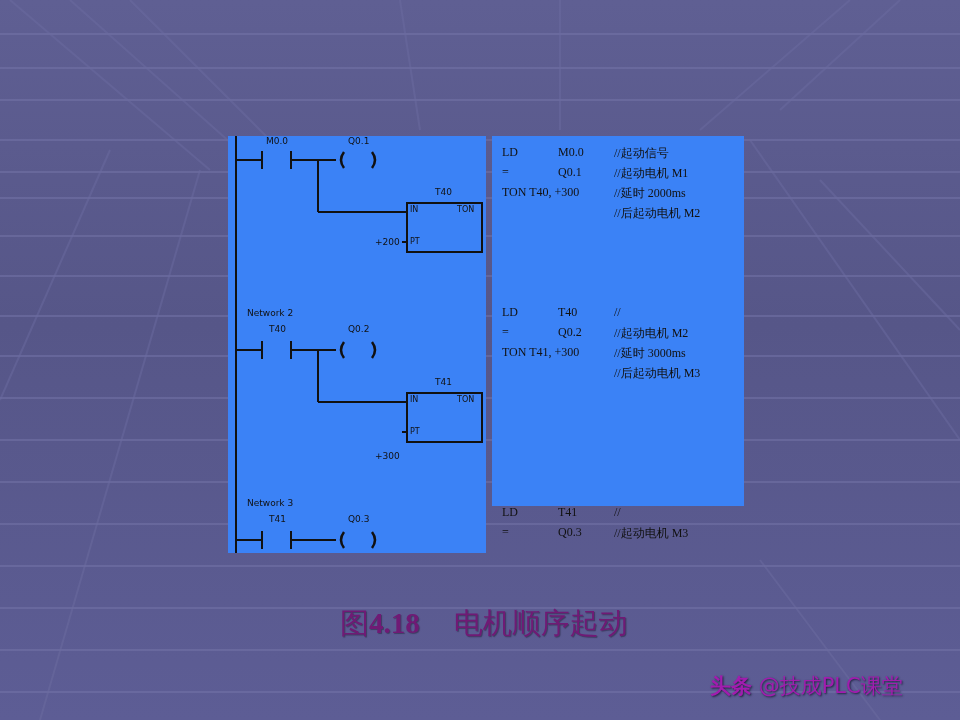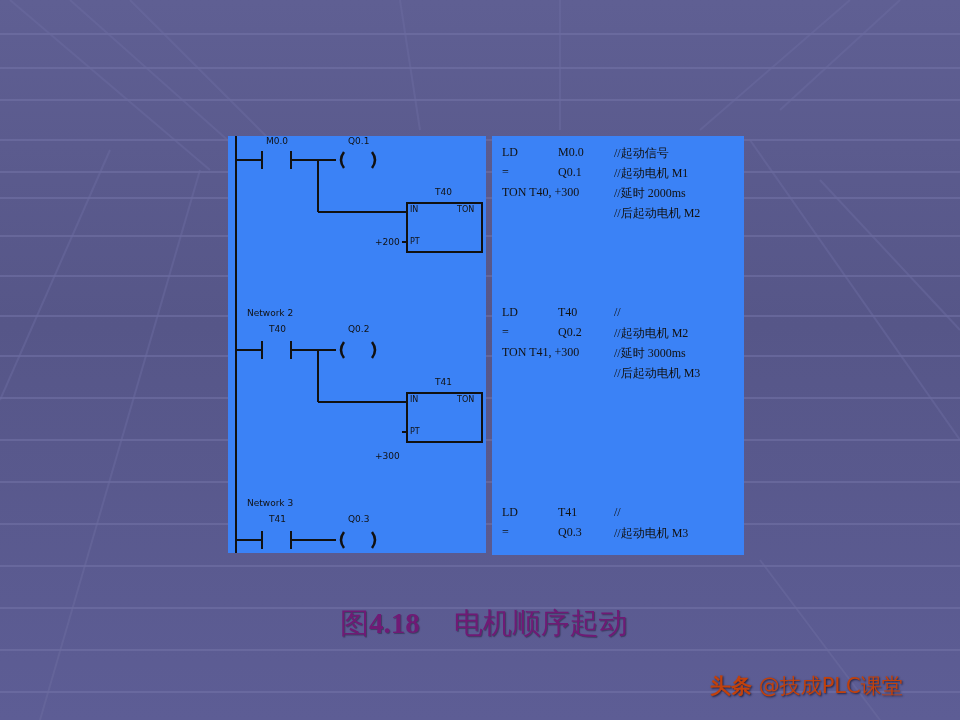--- a/index.html
+++ b/index.html
@@ -4,31 +4,31 @@
 <style>
   html, body { margin:0; padding:0; }
   body {
     width:960px; height:720px; overflow:hidden; position:relative;
     background: linear-gradient(180deg, #5f5f93 0%, #565688 45%, #5d5d95 100%);
     font-family: "Liberation Sans", sans-serif;
   }
   .bg-grid { position:absolute; left:0; top:0; width:960px; height:720px; }
   .panel { position:absolute; background:#3b82f6; }
   #ladder-panel { left:228px; top:136px; width:258px; height:417px; }
-  #stl-panel { left:492px; top:136px; width:252px; height:419px; }
+  #stl-panel { left:492px; top:136px; width:252px; height:370px; }
   .ladder-svg { position:absolute; left:0; top:0; }
   .lbl { position:absolute; font-family:"DejaVu Sans", sans-serif; font-size:9px; color:#111; white-space:nowrap; }
   .stl-row { position:absolute; left:10px; height:18px; font-family:"Liberation Serif", serif; font-size:12px; color:#111; white-space:nowrap; }
   .stl-row .op { position:absolute; left:0; }
   .stl-row .arg { position:absolute; left:56px; }
   .stl-row .cmt { position:absolute; left:112px; }
   #caption { position:absolute; left:340px; top:604px; font-family:"Liberation Serif", serif; font-size:29px; color:#701a75; white-space:nowrap; text-shadow:1px 1px 1px #3d3d63; }
   #caption .num { font-weight:bold; }
   #caption .gap { display:inline-block; width:34px; }
-  #watermark { position:absolute; left:710px; top:672px; font-family:"DejaVu Sans", sans-serif; font-size:21px; color:#c2410c; white-space:nowrap; text-shadow:1px 1px 2px #222240; }
+  #watermark { position:absolute; left:710px; top:672px; font-family:"DejaVu Sans", sans-serif; font-size:21px; color:#a21caf; white-space:nowrap; text-shadow:1px 1px 2px #222240; }
   #watermark .brand { font-weight:bold; }
 </style>
 </head>
 <body>
 
 <svg class="bg-grid" width="960" height="720" viewBox="0 0 960 720">
   <g stroke="#7474a8" stroke-width="2" opacity="0.55" fill="none">
     <line x1="0" y1="34" x2="960" y2="34"></line>
     <line x1="0" y1="68" x2="960" y2="68"></line>
     <line x1="0" y1="100" x2="960" y2="100"></line>

